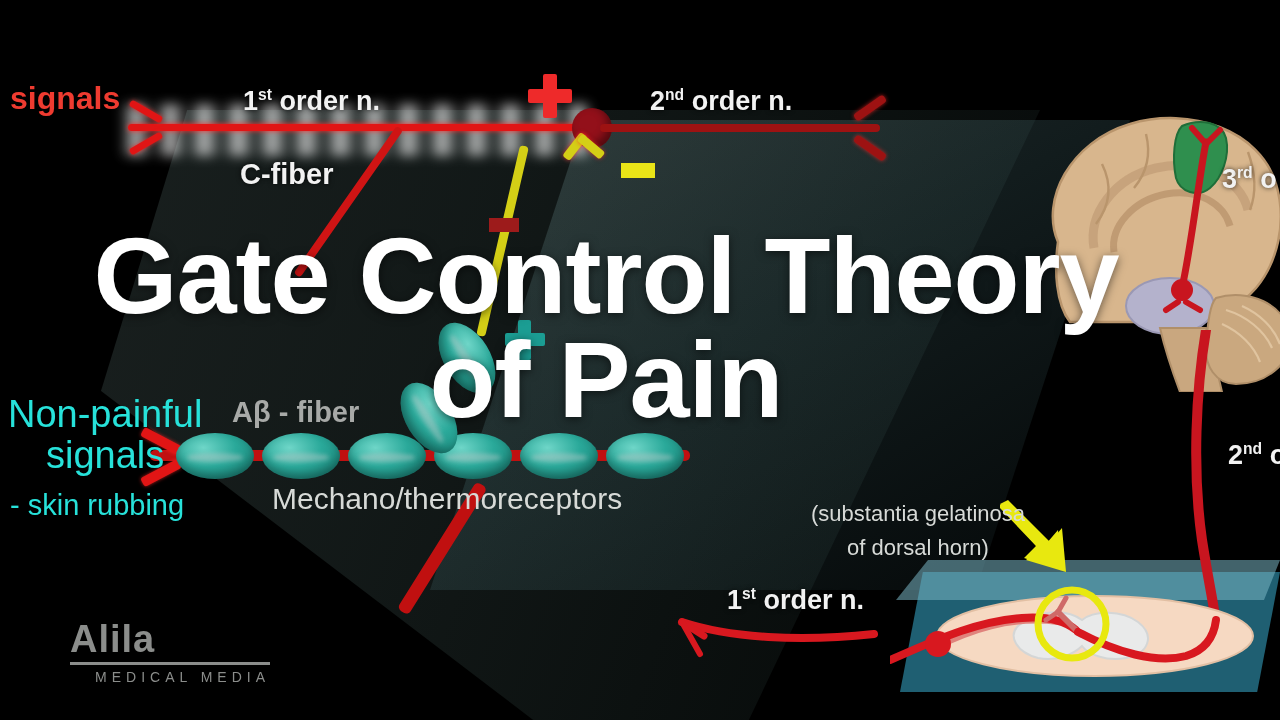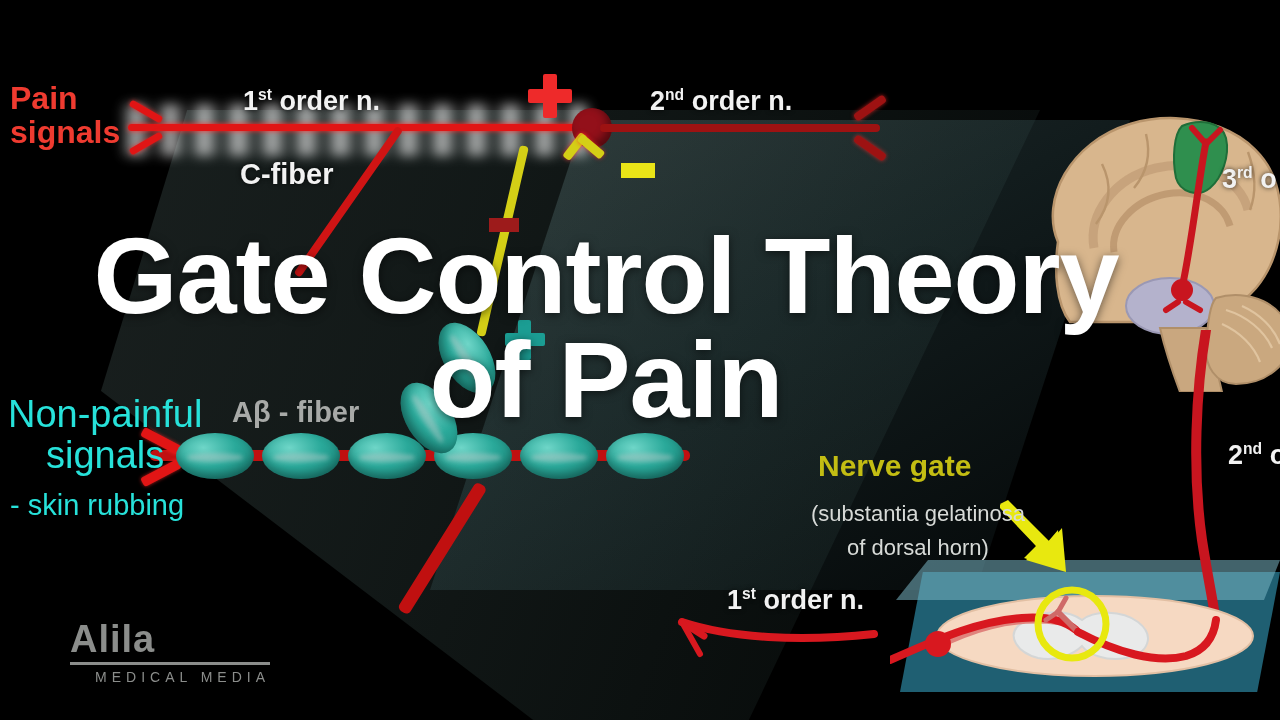--- a/index.html
+++ b/index.html
@@ -270,21 +270,20 @@
     </svg>
   </div>
 
   <svg class="abs" style="left:660px;top:600px;width:280px;height:80px;" width="280" height="80" viewBox="0 0 280 80">
     <path d="M22,22 C70,38 140,42 214,34" fill="none" stroke="#d8181f" stroke-width="8" stroke-linecap="round"></path>
     <path d="M22,22 L44,36" fill="none" stroke="#d8181f" stroke-width="7" stroke-linecap="round"></path>
     <path d="M22,22 L40,54" fill="none" stroke="#d8181f" stroke-width="6" stroke-linecap="round"></path>
   </svg>
 
   <div class="lbl lbl-red" style="left:10px;top:82px;font-size:32px;line-height:1.05;">
-    <div>Pain</div>
     <div>signals</div>
   </div>
 
   <div class="lbl lbl-white" style="left:243px;top:86px;font-size:27px;">
     <span>1</span><sup>st</sup><span> order n.</span>
   </div>
 
   <div class="lbl lbl-white" style="left:240px;top:158px;font-size:29px;">C-fiber</div>
 
   <div class="lbl lbl-white" style="left:650px;top:86px;font-size:27px;">
@@ -296,22 +295,22 @@
     <div>Non-painful</div>
     <div>signals</div>
   </div>
 
   <div class="lbl lbl-cyan" style="left:10px;top:487px;font-size:29px;line-height:1.28;">
     <div>- skin rubbing</div>
   </div>
 
   <div class="lbl lbl-gray" style="left:232px;top:396px;font-size:29px;">Aβ - fiber</div>
 
-
-  <div class="lbl lbl-olive" style="left:818px;top:449px;font-size:30px;">Nerve gate</div>
+  <div class="lbl lbl-graylight" style="left:272px;top:482px;font-size:30px;">Mechano/thermoreceptors</div>
+
 
   <div class="lbl lbl-graylight" style="left:758px;top:497px;font-size:22px;line-height:1.55;text-align:center;width:320px;">
     <div>(substantia gelatinosa</div>
     <div>of dorsal horn)</div>
   </div>
 
   <div class="lbl lbl-white" style="left:727px;top:585px;font-size:27px;">
     <span>1</span><sup>st</sup><span> order n.</span>
   </div>
 

